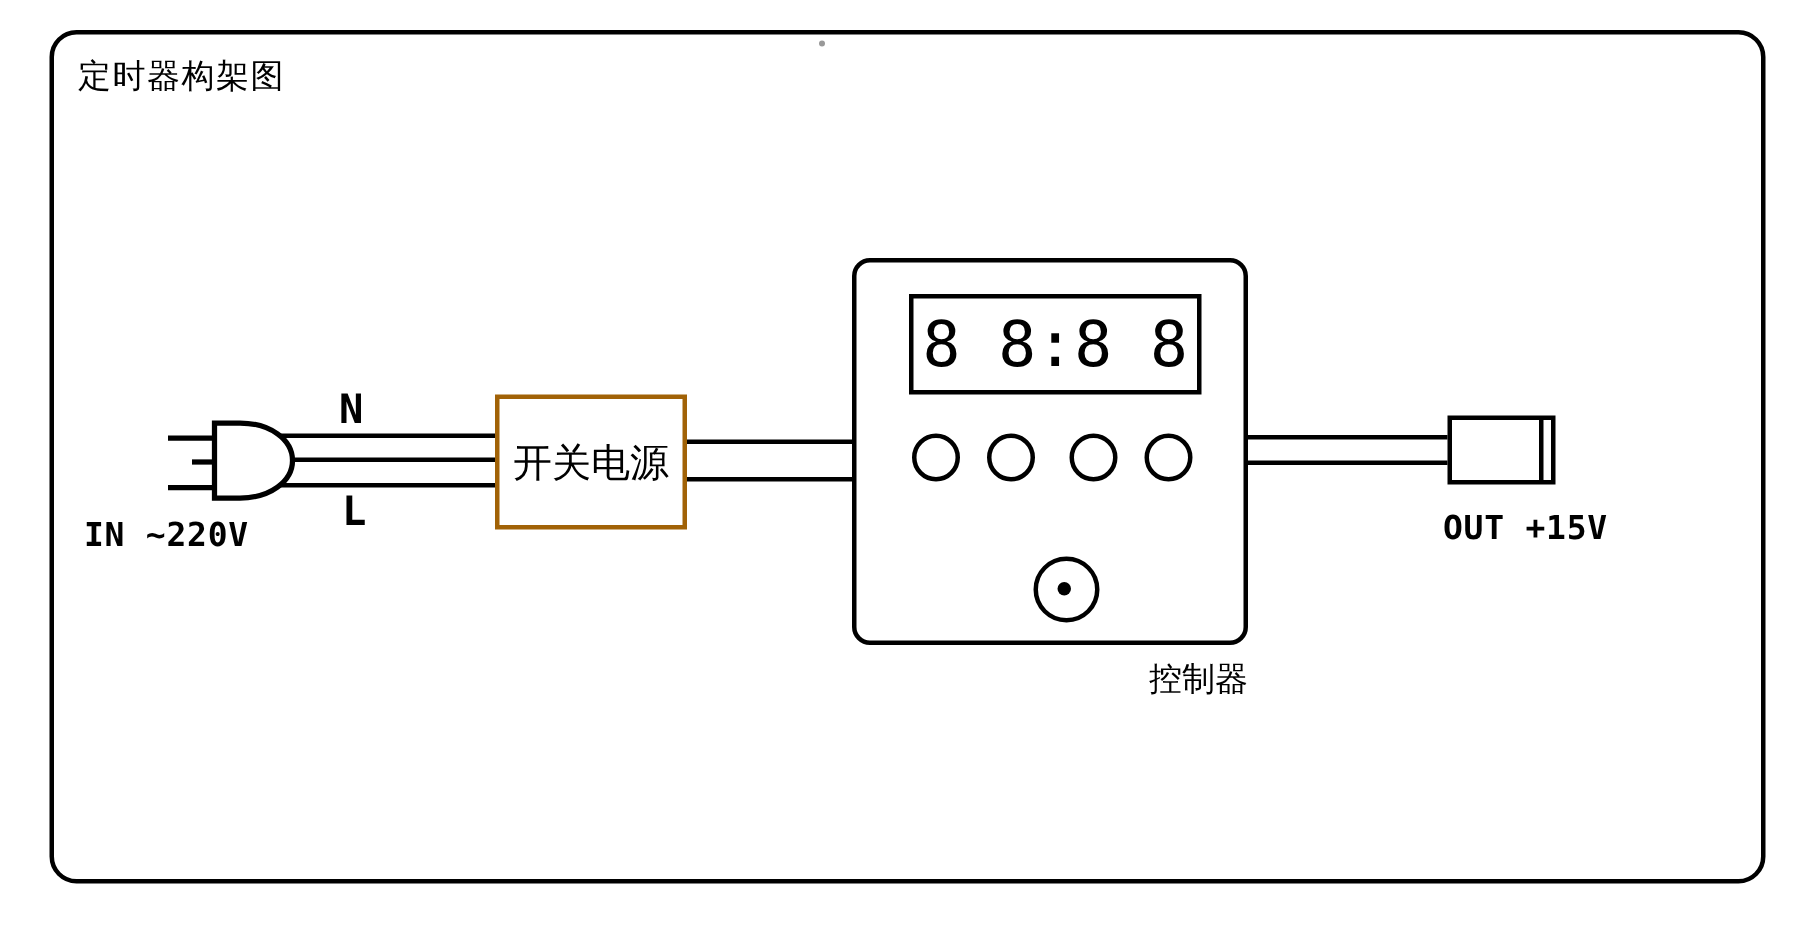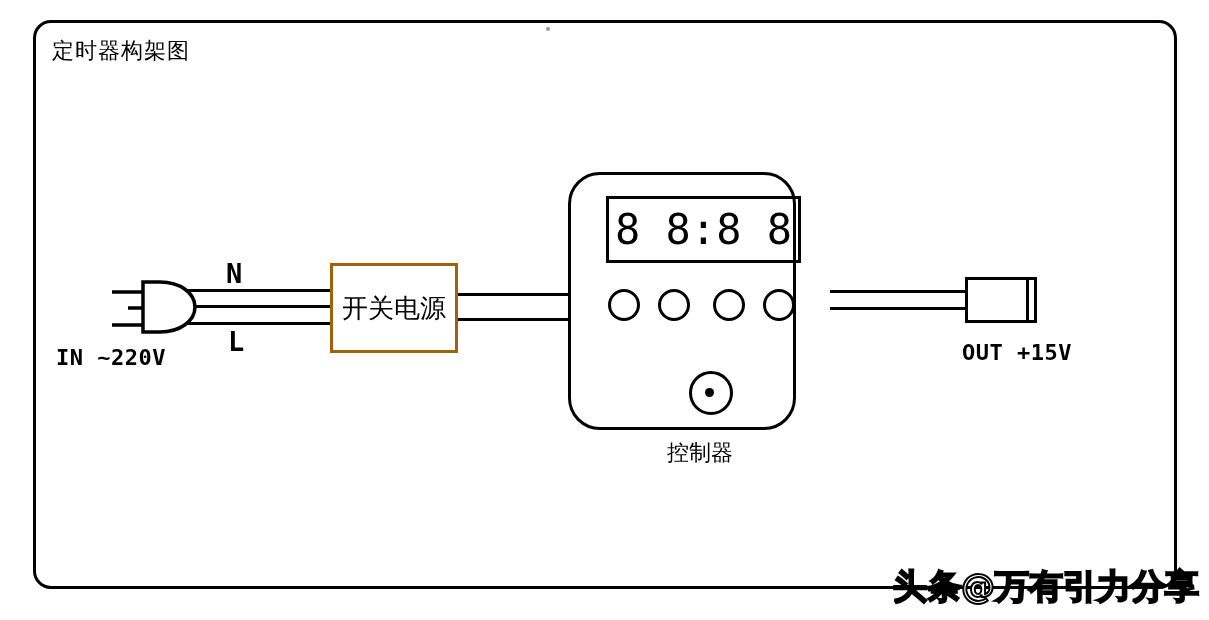--- a/index.html
+++ b/index.html
@@ -8,33 +8,33 @@
   .frame{position:absolute;left:33px;top:20px;width:1144px;height:569px;
          border:3px solid #000;border-radius:18px;box-sizing:border-box;background:#fff;}
   .title{position:absolute;left:52px;top:36px;font-size:22px;letter-spacing:1px;}
   .wire{position:absolute;height:3px;background:#000;}
   .mono{font-family:"DejaVu Sans Mono",monospace;font-weight:bold;}
   .nl-label{position:absolute;font-size:27px;}
   .io-label{position:absolute;font-size:22px;letter-spacing:0.5px;}
   .psu-box{position:absolute;left:330px;top:263px;width:128px;height:90px;
            border:3px solid #a16207;box-sizing:border-box;background:#fff;
            display:flex;align-items:center;justify-content:center;font-size:26px;}
-  .controller{position:absolute;left:568px;top:172px;width:228px;height:258px;
-              border:3px solid #000;border-radius:32px;box-sizing:border-box;background:#fff;}
+  .controller{position:absolute;left:568px;top:172px;width:264px;height:258px;
+              border:3px solid #000;border-radius:12px;box-sizing:border-box;background:#fff;}
   .display{position:absolute;left:35px;top:21px;width:195px;height:67px;
            border:3px solid #000;box-sizing:border-box;
            display:flex;align-items:center;justify-content:center;
            font-family:"DejaVu Sans Mono",monospace;font-size:42px;}
   .btn{position:absolute;top:114px;width:32px;height:32px;border:3px solid #000;
        border-radius:50%;box-sizing:border-box;background:#fff;}
   .jack{position:absolute;left:118px;top:196px;width:44px;height:44px;
         border:3px solid #000;border-radius:50%;box-sizing:border-box;}
   .jack-pin{position:absolute;left:134px;top:213px;width:9px;height:9px;
             background:#000;border-radius:50%;}
-  .ctrl-label{position:absolute;left:568px;top:438px;width:264px;text-align:center;font-size:22px;}
+  .ctrl-label{position:absolute;left:568px;top:438px;width:264px;text-align:right;font-size:22px;}
   .connector{position:absolute;left:965px;top:277px;width:72px;height:46px;
              border:3px solid #000;box-sizing:border-box;background:#fff;}
   .connector-rib{position:absolute;left:58px;top:0;width:3px;height:40px;background:#000;}
   .plug-svg{position:absolute;left:108px;top:278px;}
   .watermark{position:absolute;left:893px;top:564px;width:310px;font-size:34px;font-weight:bold;
              color:#ffffff;-webkit-text-stroke:2px #000;text-stroke:2px #000;
              letter-spacing:0px;z-index:5;white-space:nowrap;}
   .speck{position:absolute;left:546px;top:27px;width:4px;height:4px;background:#999;border-radius:50%;}
 </style>
 </head>
@@ -87,15 +87,14 @@
   </div>
 
   <div class="ctrl-label">控制器</div>
 
   <div class="connector">
     <div class="connector-rib"></div>
   </div>
 
   <div class="io-label mono" style="left:962px;top:340px;text-align:right;">OUT +15V</div>
 
-  <div class="watermark">头条@万有引力分享</div>
 
 </div>
 
 </body></html>

